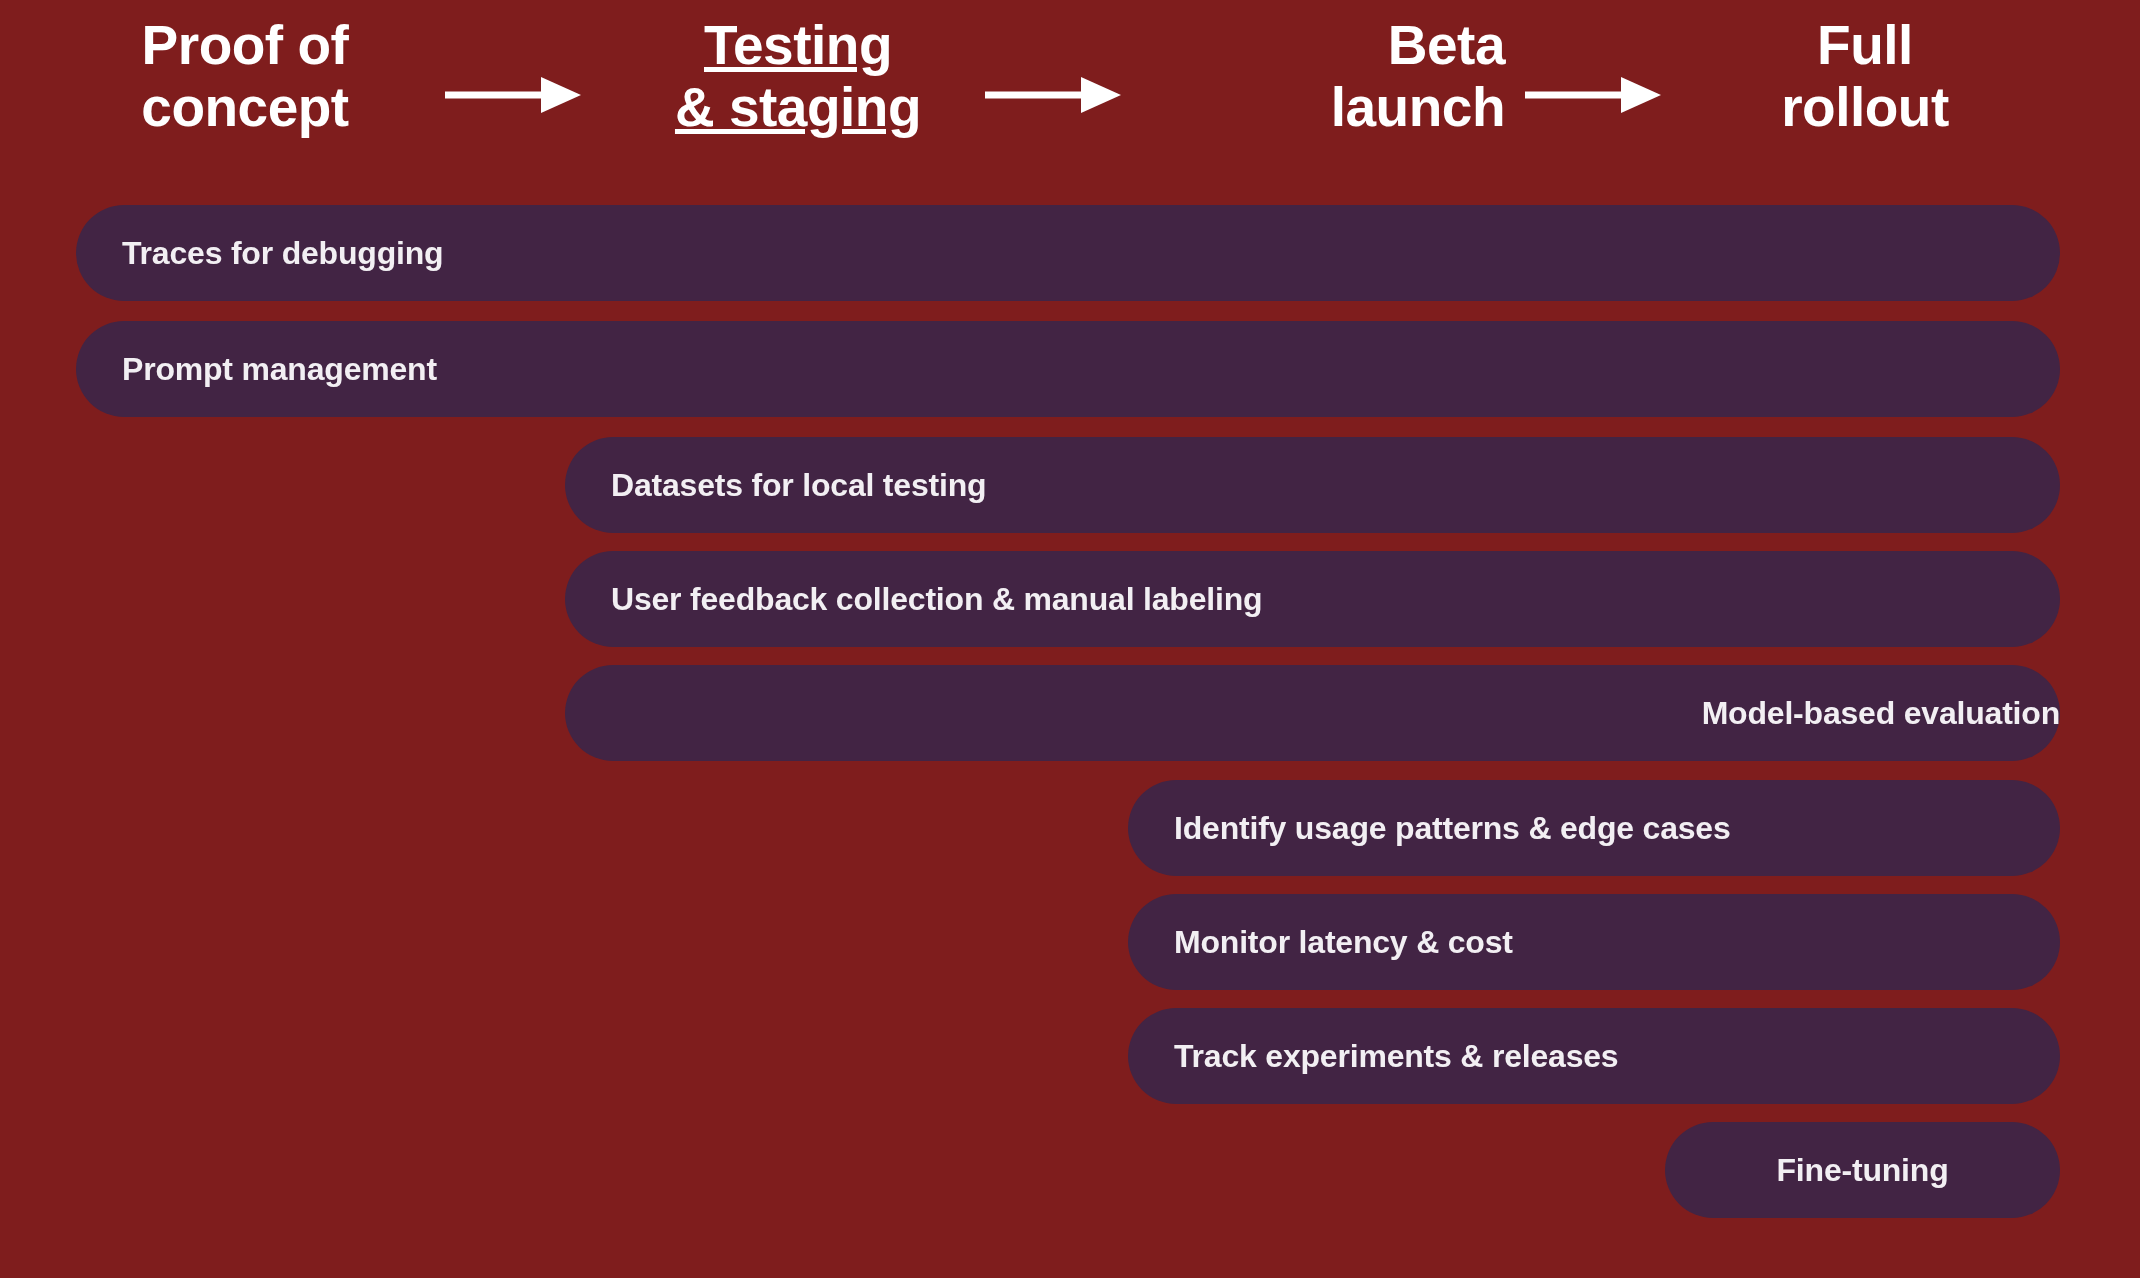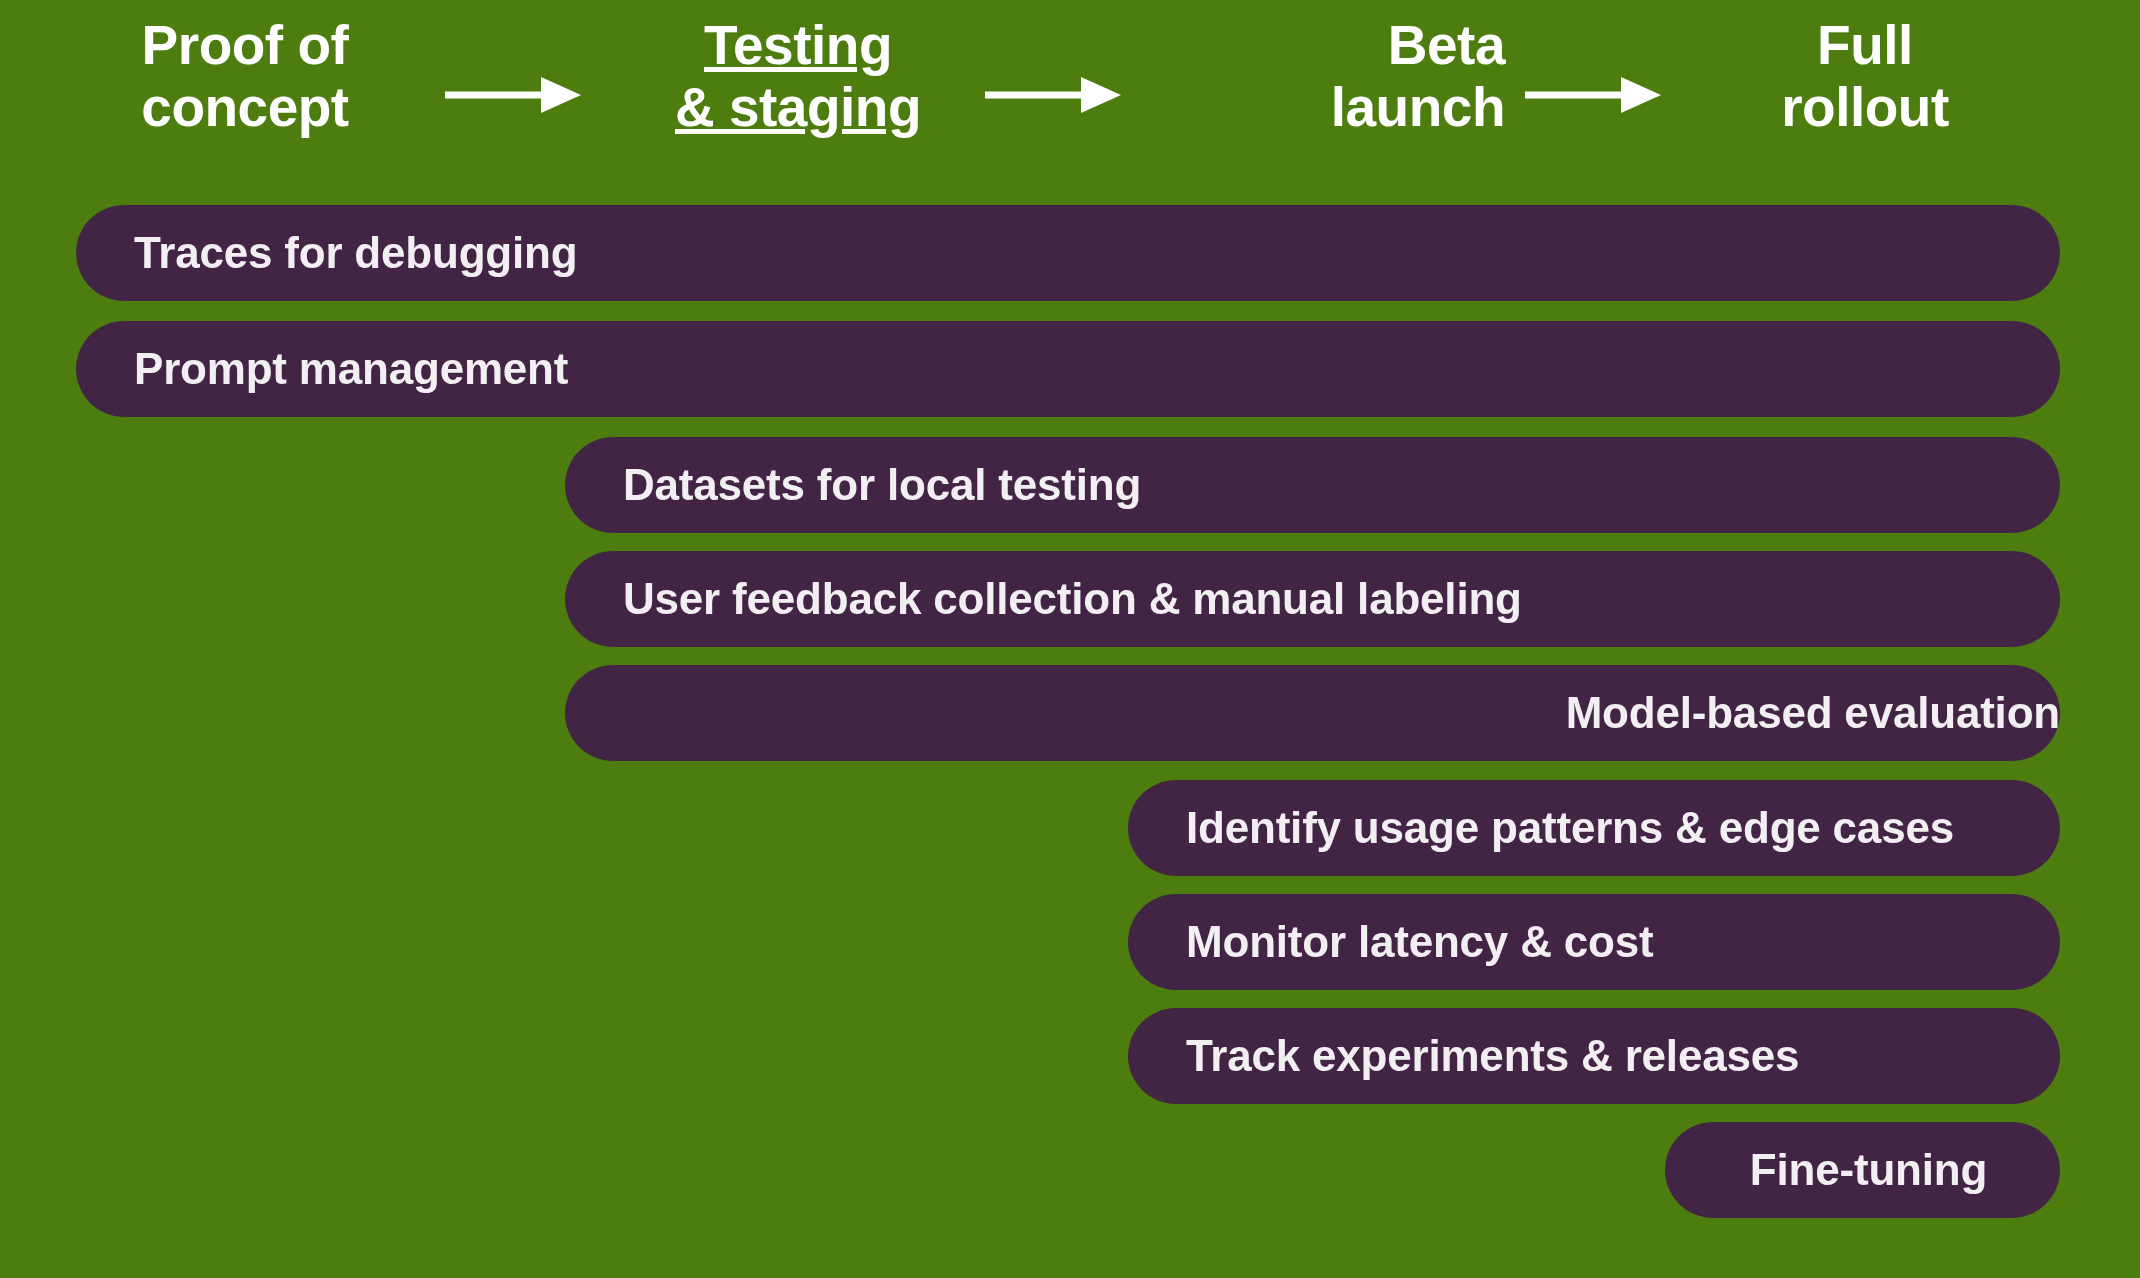--- a/index.html
+++ b/index.html
@@ -4,21 +4,21 @@
 <style>
   html, body {
     margin: 0;
     padding: 0;
     background: #4c6670;
   }
   #canvas {
     position: relative;
     width: 2140px;
     height: 1278px;
-    background: #4d7c0f;
+    background: #7f1d1d;
     overflow: hidden;
     font-family: "Liberation Sans", sans-serif;
     -webkit-font-smoothing: antialiased;
   }
 
   
   #stage-row {
     position: absolute;
     left: 0;
     top: 0;
@@ -52,25 +52,24 @@
     position: absolute;
     height: 96px;
     background: #422444;
     border-radius: 48px;
     display: flex;
     align-items: center;
     box-sizing: border-box;
   }
   .bar-label {
     color: #f2eff3;
-    font-size: 44px;
+    font-size: 32px;
     font-weight: bold;
     white-space: nowrap;
     letter-spacing: -0.2px;
-    margin-left: 12px;
   }
   .bar.align-left {
     justify-content: flex-start;
     padding-left: 46px;
   }
   .bar.align-center {
     justify-content: center;
     padding-left: 0;
   }
 </style>

